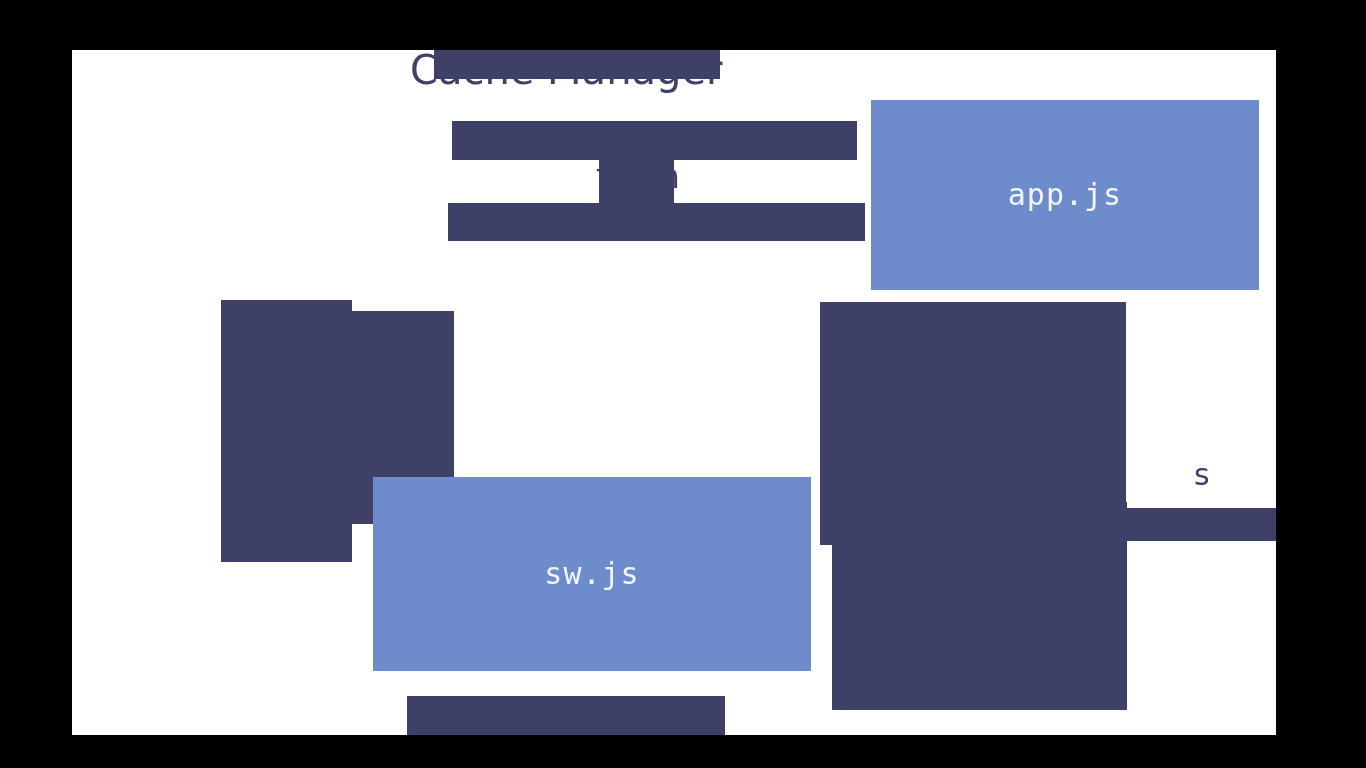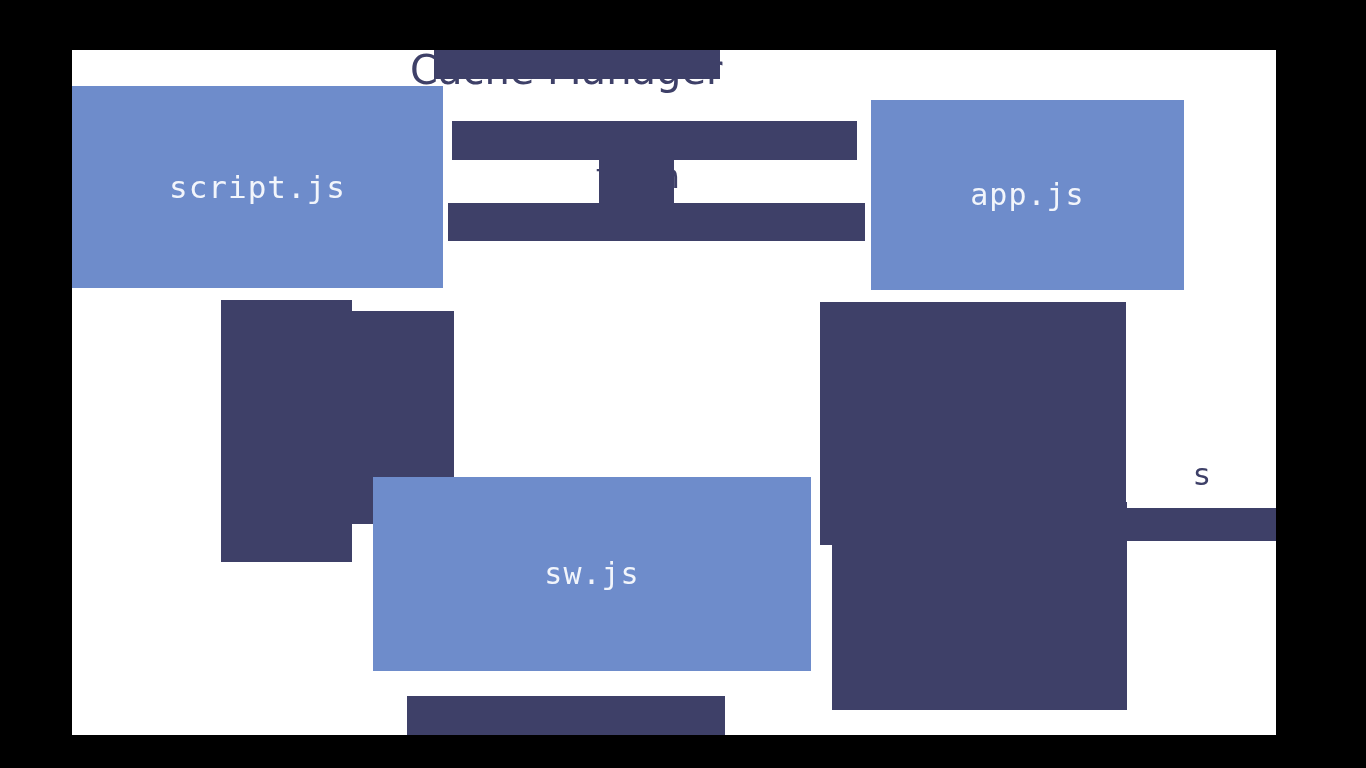--- a/index.html
+++ b/index.html
@@ -38,21 +38,21 @@
   }
   .node .node-label {
     font-family: "DejaVu Sans Mono", monospace;
     color: #f2f5fb;
     font-size: 31px;
     letter-spacing: 1px;
     line-height: 1;
     white-space: nowrap;
   }
   #node-script  { left: 0px;    top: 36px;  width: 371px; height: 202px; }
-  #node-app     { left: 799px;  top: 50px;  width: 313px; height: 190px; }
+  #node-app     { left: 799px;  top: 50px;  width: 388px; height: 190px; }
   #node-sw      { left: 301px;  top: 427px; width: 438px; height: 194px; }
   #node-sw .node-label { font-size: 30px; }
   #node-app .node-label { font-size: 30px; }
 
   
   .block {
     position: absolute;
     background: #3e4068;
   }
   #block-top-1    { left: 380px; top: 71px;  width: 405px; height: 39px; }
@@ -101,23 +101,20 @@
 </head>
 <body>
 
 <div id="stage">
 
   <div id="canvas">
 
     <div class="caption" id="title-text">Cache Manager</div>
     <div class="block" id="block-title"></div>
 
-    <div class="node" id="node-script">
-      <span class="node-label">script.js</span>
-    </div>
 
     <div class="node" id="node-app">
       <span class="node-label">app.js</span>
     </div>
 
     <div class="block" id="block-top-1"></div>
 
     <div class="caption" id="edge-fetch-text">fetch</div>
     <div class="block" id="block-fetch"></div>
 

